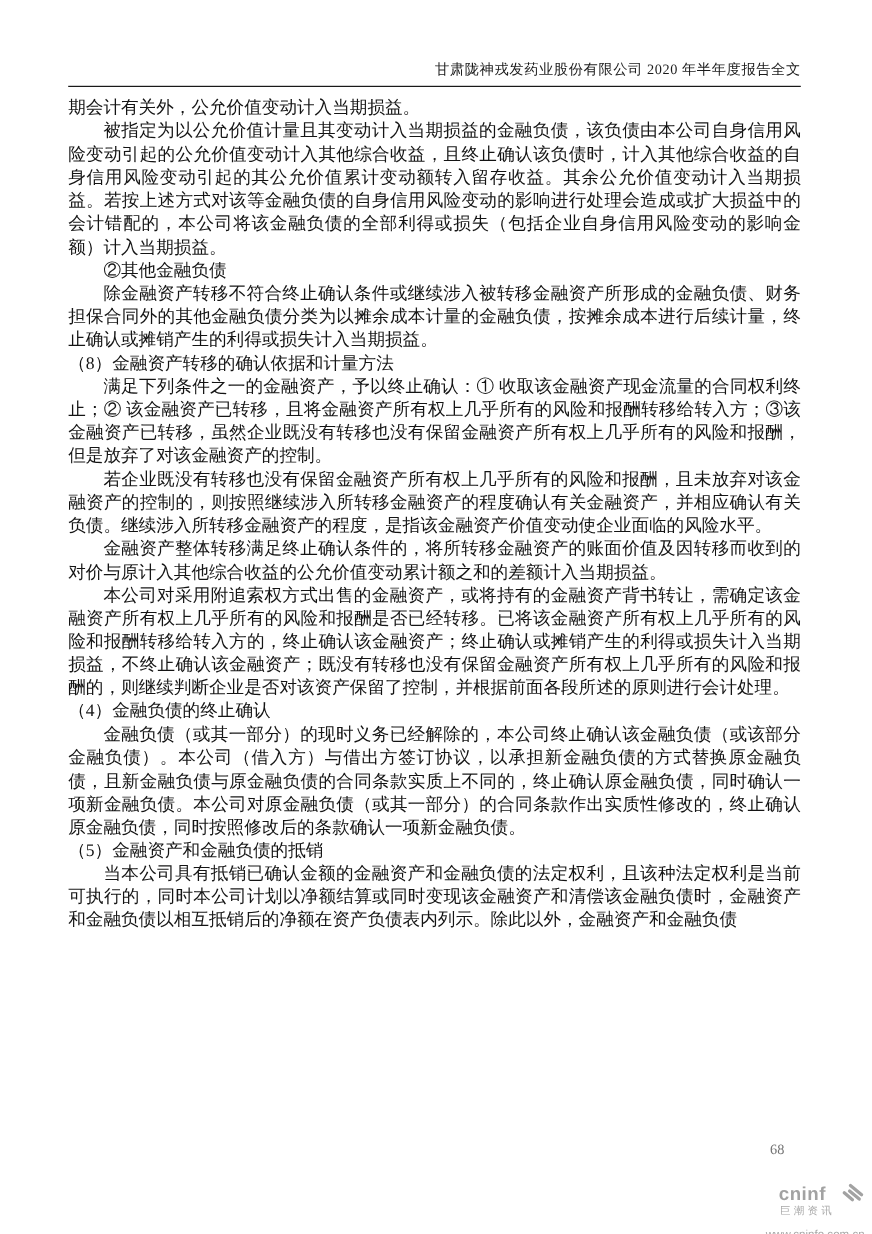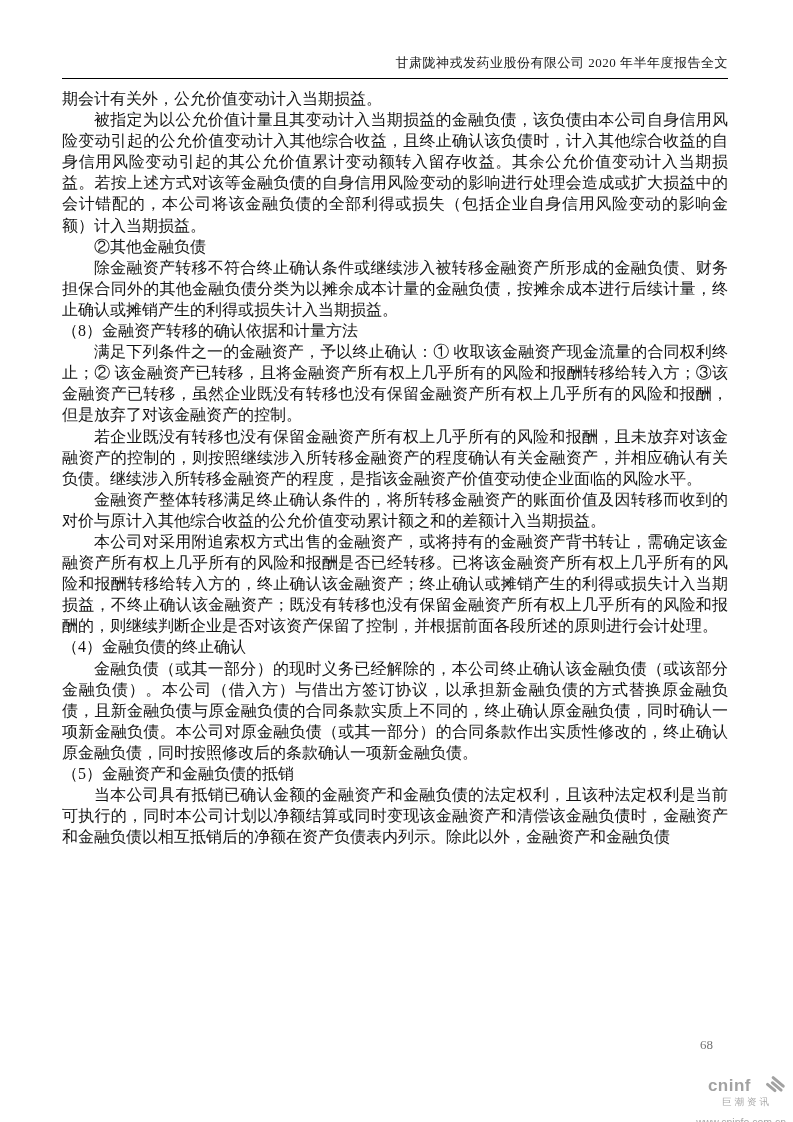--- a/index.html
+++ b/index.html
@@ -70,21 +70,21 @@
     font-size: 17px;
     letter-spacing: 0.5px;
     color: #a2a2a2;
   }
   .wm-swirl { width: 21px; height: 21px; display: inline-block; }
   .wm-cn {
     font-size: 9.5px;
     letter-spacing: 3px;
     color: #a8a8a8;
     margin-top: 1px;
-    margin-right: 14px;
+    margin-right: 27px;
   }
   .wm-url {
     font-family: "Liberation Sans", "DejaVu Sans", sans-serif;
     font-size: 10.5px;
     color: #a8a8a8;
     margin-top: 10px;
     white-space: nowrap;
   }
 </style>
 </head>

